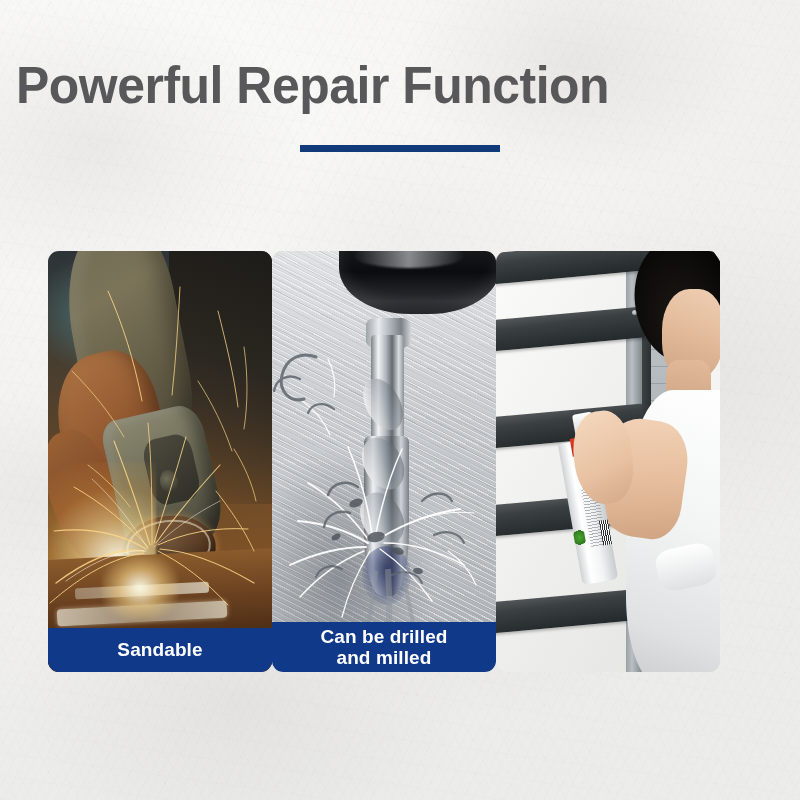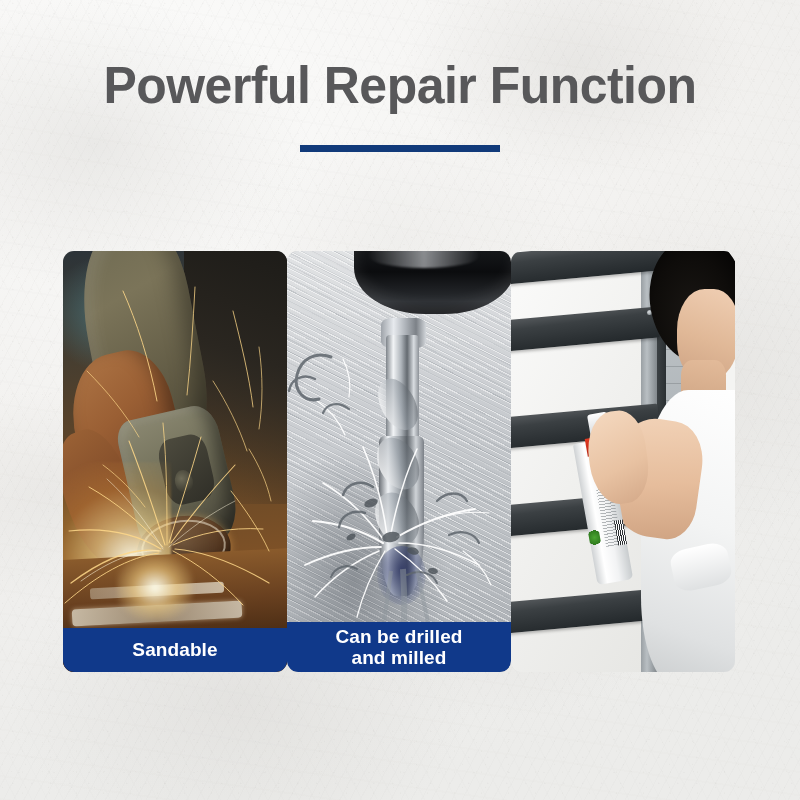--- a/index.html
+++ b/index.html
@@ -45,21 +45,20 @@
       radial-gradient(circle at 37% 61%, rgba(170,168,164,.16) .6px, transparent .8px),
       radial-gradient(circle at 68% 12%, rgba(170,168,164,.18) .6px, transparent .8px),
       radial-gradient(circle at 83% 77%, rgba(170,168,164,.15) .6px, transparent .8px),
       radial-gradient(circle at 54% 41%, rgba(170,168,164,.14) .6px, transparent .8px);
     background-size:23px 23px, 31px 29px, 19px 26px, 27px 21px, 35px 33px;
   }
 
   
   .header{
     position:absolute; left:0; right:0; top:58px;
-    text-align:center;
   }
   .title{
     font-size:52px;
     font-weight:700;
     letter-spacing:-0.5px;
     color:#58585a;
     line-height:1.05;
     font-stretch:condensed;
     transform:scaleX(.96);
   }
@@ -68,21 +67,21 @@
     background:#113a7a;
     margin:32px auto 0;
   }
 
   
   .cards{
     position:absolute;
     left:48px; top:251px;
     width:702px; height:421px;
     display:flex;
-    justify-content:center;
+    justify-content:flex-start;
   }
   .card{
     position:relative;
     width:224px; height:421px;
     border-radius:11px;
     overflow:hidden;
     background:#cfcfcf;
   }
   .photo{ position:absolute; inset:0; overflow:hidden; }
 

